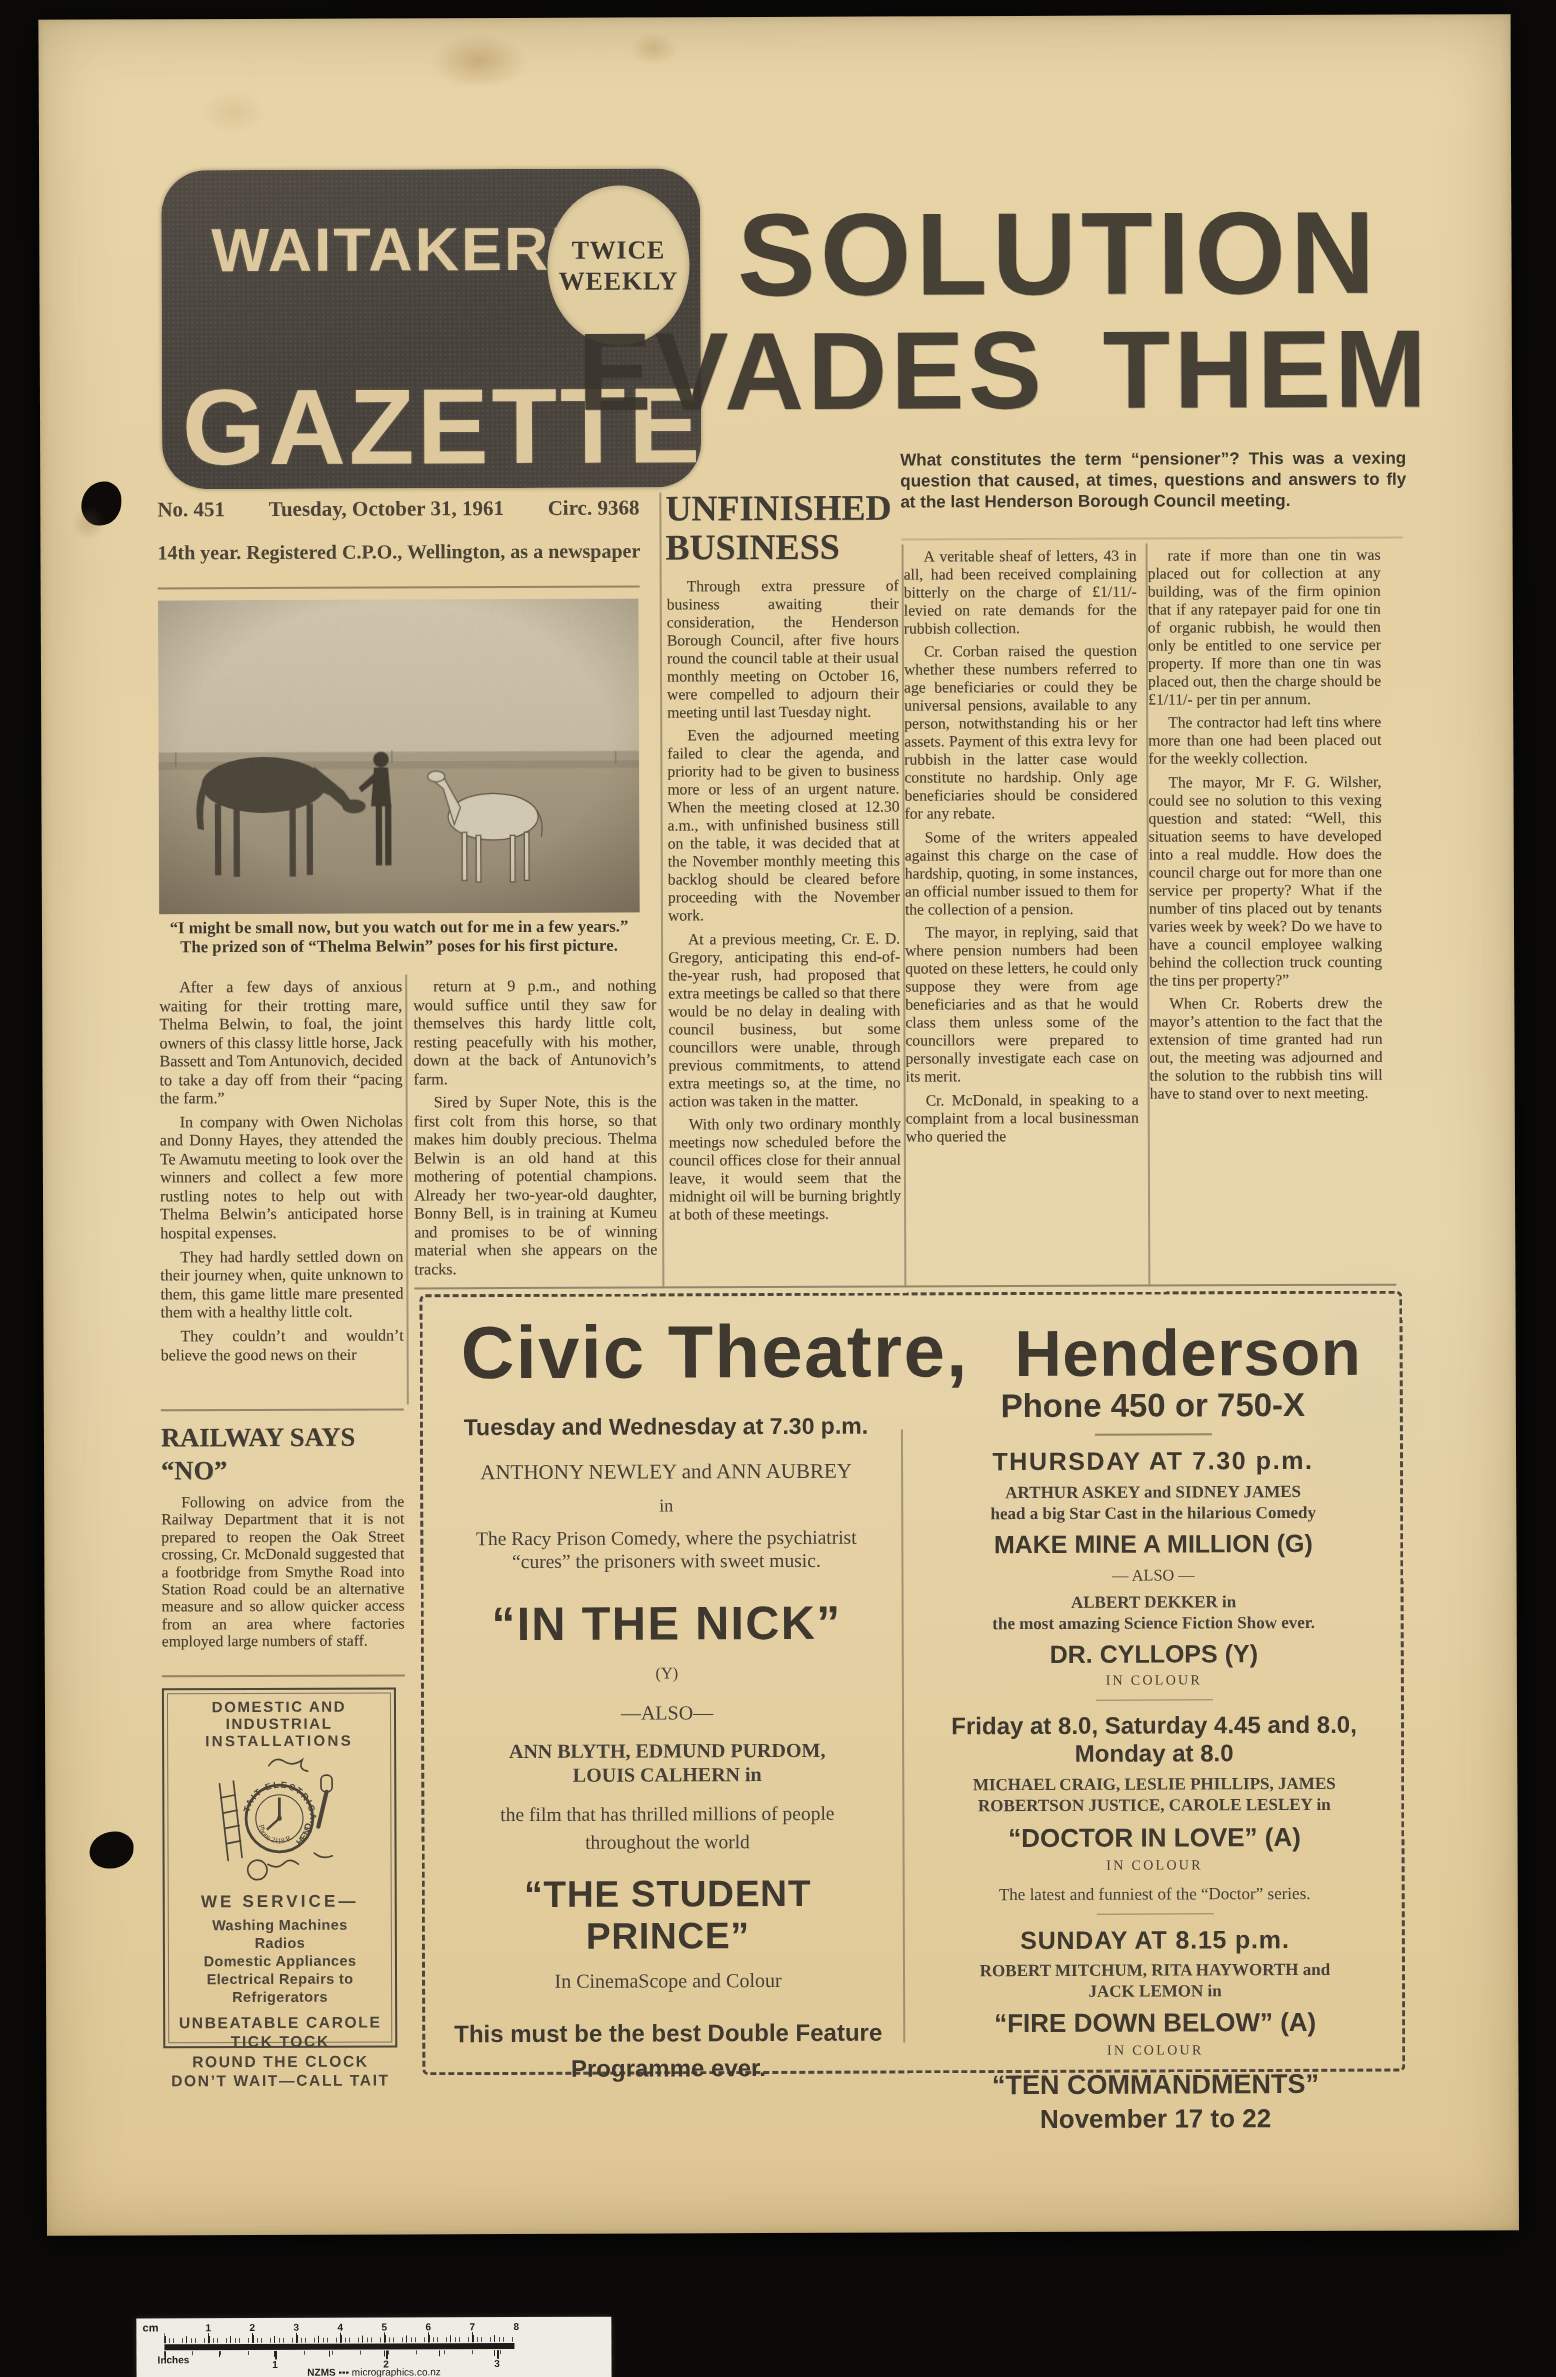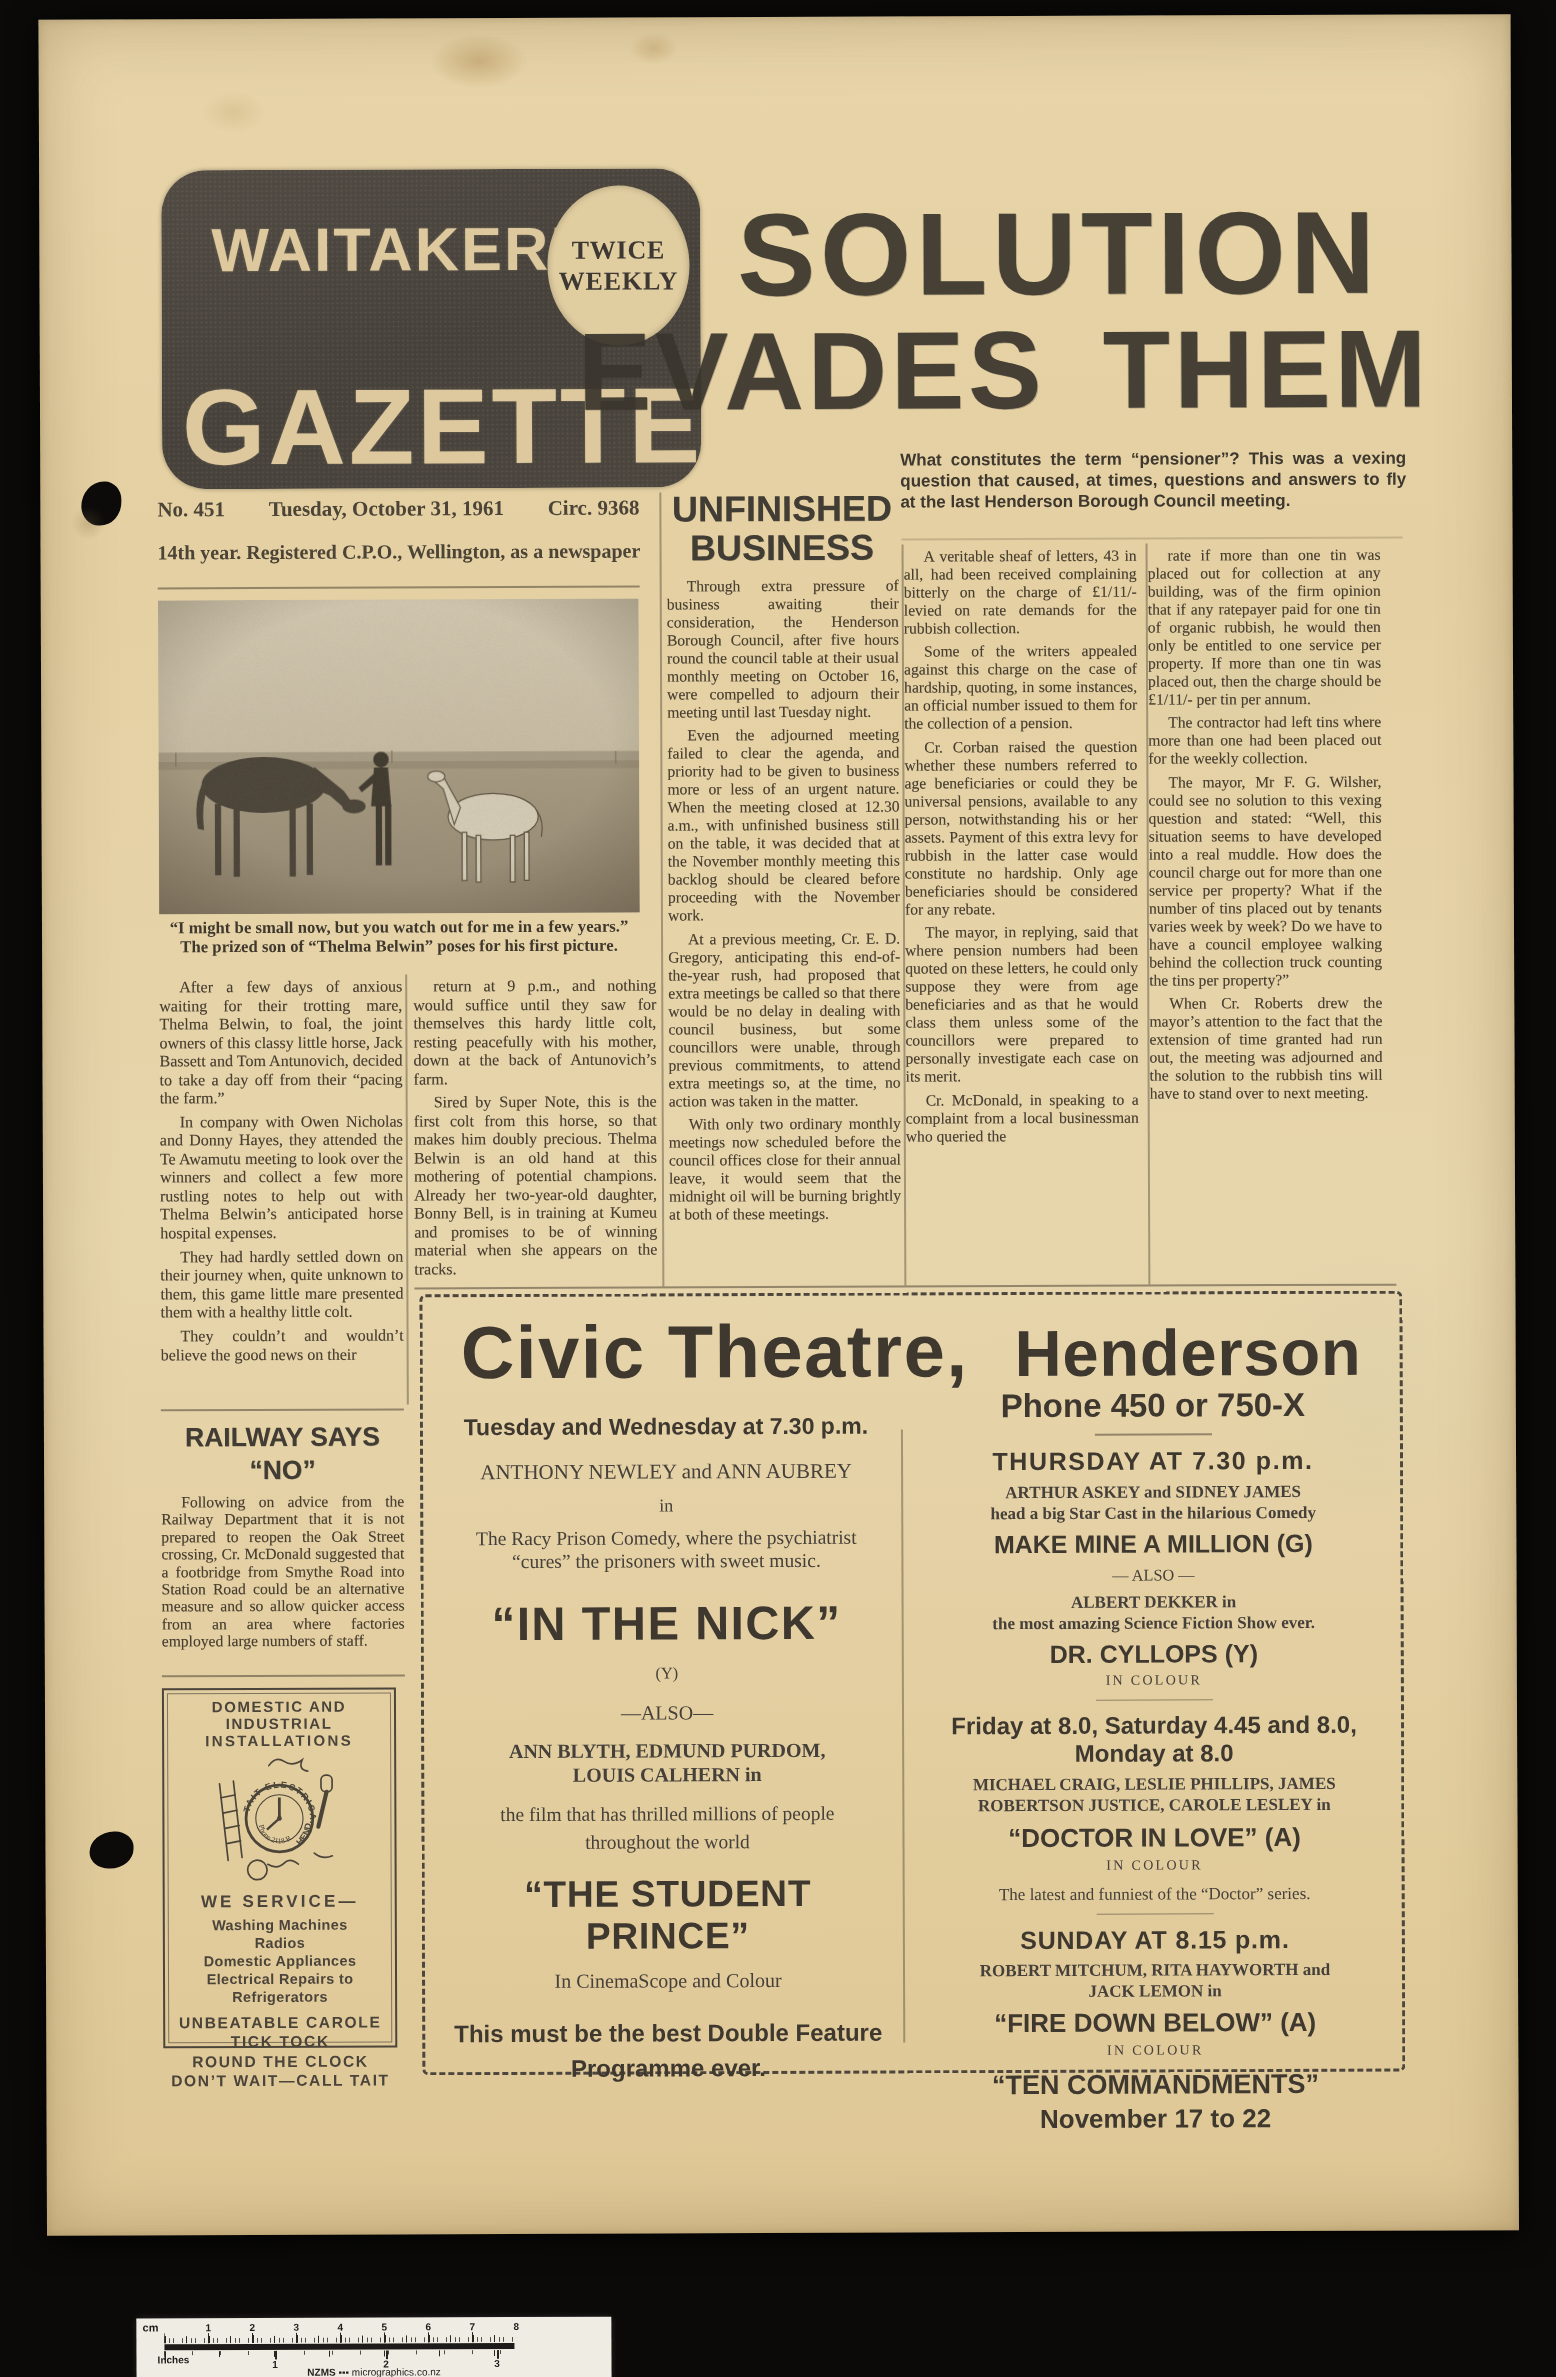--- a/index.html
+++ b/index.html
@@ -32,21 +32,21 @@
   .introp{font-family:"Liberation Sans",sans-serif;font-weight:bold;font-size:17px;line-height:21px;
     text-align:justify;color:#3e382f;}
   .issue-row{display:flex;justify-content:space-between;font-weight:bold;font-size:21px;color:#4c4436;}
   .regline{font-weight:bold;font-size:20px;color:#4c4436;}
   .hline{height:1.6px;background:rgba(80,70,55,0.55);}
   .vrule{width:1.6px;background:rgba(80,70,55,0.45);}
   .caption{font-weight:bold;font-size:16.7px;line-height:18.7px;text-align:center;color:#3f382c;}
   .col{font-size:16px;line-height:18.5px;color:#483f31;text-shadow:0.2px 0.3px 0.4px rgba(70,60,45,0.4);}
   .col p{margin:0 0 5.4px;text-indent:20px;text-align:justify;}
   .ncol{font-size:15.6px;line-height:18px;}
-  .subhead{font-family:Liberation Sans, sans-serif;font-weight:bold;text-align:center;color:#413c34;
+  .subhead{font-family:Liberation Serif, serif;font-weight:bold;color:#413c34;
     text-shadow:0.4px 0.4px 0 rgba(60,55,45,0.4);}
   .taitbox{border:2.3px solid #4c453c;}
   .tait-inner{position:absolute;inset:3.1px;border:0.8px solid rgba(76,69,60,0.65);pointer-events:none;}
   .tait-txt{font-family:"Liberation Sans",sans-serif;font-weight:bold;color:#4b443a;text-align:center;}
   .civic{border:3.1px dashed #4d463d;border-radius:6.2px;}
   .cc{text-align:center;color:#46403a;}
   .cser{font-size:19.5px;line-height:23px;}
   .cserb{font-weight:bold;font-size:20px;line-height:24px;}
   .csans{font-family:"Liberation Sans",sans-serif;font-weight:bold;color:#3e382f;}
   .adhr{height:1.6px;background:rgba(80,70,55,0.55);width:117px;margin:7.8px auto 11px;}
@@ -182,22 +182,22 @@
       <p>Through extra pressure of business awaiting their consideration, the Henderson Borough Council, after five hours round the council table at their usual monthly meeting on October 16, were compelled to adjourn their meeting until last Tuesday night.</p>
       <p>Even the adjourned meeting failed to clear the agenda, and priority had to be given to business more or less of an urgent nature.  When the meeting closed at 12.30 a.m., with unfinished business still on the table, it was decided that at the November monthly meeting this backlog should be cleared before proceeding with the November work.</p>
       <p>At a previous meeting, Cr. E. D. Gregory, anticipating this end-of-the-year rush, had proposed that extra meetings be called so that there would be no delay in dealing with council business, but some councillors were unable, through previous commitments, to attend extra meetings so, at the time, no action was taken in the matter.</p>
       <p>With only two ordinary monthly meetings now scheduled before the council offices close for their annual leave, it would seem that the midnight oil will be burning brightly at both of these meetings.</p>
     </div>
   <div class="abs vrule" style="left:662px;top:492px;height:794px;"></div>
 
   <div class="abs hline" style="left:904px;top:539px;width:501px;opacity:0.4;"></div>
   <div class="abs col ncol" style="left:906px;top:548px;width:233px;">
       <p>A veritable sheaf of letters, 43 in all, had been received complaining bitterly on the charge of £1/11/- levied on rate demands for the rubbish collection.</p>
+      <p>Cr. Corban raised the question whether these numbers referred to age beneficiaries or could they be universal pensions, available to any person, notwithstanding his or her assets.  Payment of this extra levy for rubbish in the latter case would constitute no hardship.  Only age beneficiaries should be considered for any rebate.</p>
       <p>Some of the writers appealed against this charge on the case of hardship, quoting, in some instances, an official number issued to them for the collection of a pension.</p>
-      <p>Cr. Corban raised the question whether these numbers referred to age beneficiaries or could they be universal pensions, available to any person, notwithstanding his or her assets.  Payment of this extra levy for rubbish in the latter case would constitute no hardship.  Only age beneficiaries should be considered for any rebate.</p>
       <p>The mayor, in replying, said that where pension numbers had been quoted on these letters, he could only suppose they were from age beneficiaries and as that he would class them unless some of the councillors were prepared to personally investigate each case on its merit.</p>
       <p>Cr. McDonald, in speaking to a complaint from a local businessman who queried the</p>
     </div>
   <div class="abs col ncol" style="left:1150px;top:548px;width:233px;">
       <p>rate if more than one tin was placed out for collection at any building, was of the firm opinion that if any ratepayer paid for one tin of organic rubbish, he would then only be entitled to one service per property.  If more than one tin was placed out, then the charge should be £1/11/- per tin per annum.</p>
       <p>The contractor had left tins where more than one had been placed out for the weekly collection.</p>
       <p>The mayor, Mr F. G. Wilsher, could see no solution to this vexing question and stated: “Well, this situation seems to have developed into a real muddle.  How does the council charge out for more than one service per property?  What if the number of tins placed out by tenants varies week by week?  Do we have to have a council employee walking behind the collection truck counting the tins per property?”</p>
       <p>When Cr. Roberts drew the mayor’s attention to the fact that the extension of time granted had run out, the meeting was adjourned and the solution to the rubbish tins will have to stand over to next meeting.</p>
     </div>
   <div class="abs vrule" style="left:904px;top:545px;height:741px;"></div>

